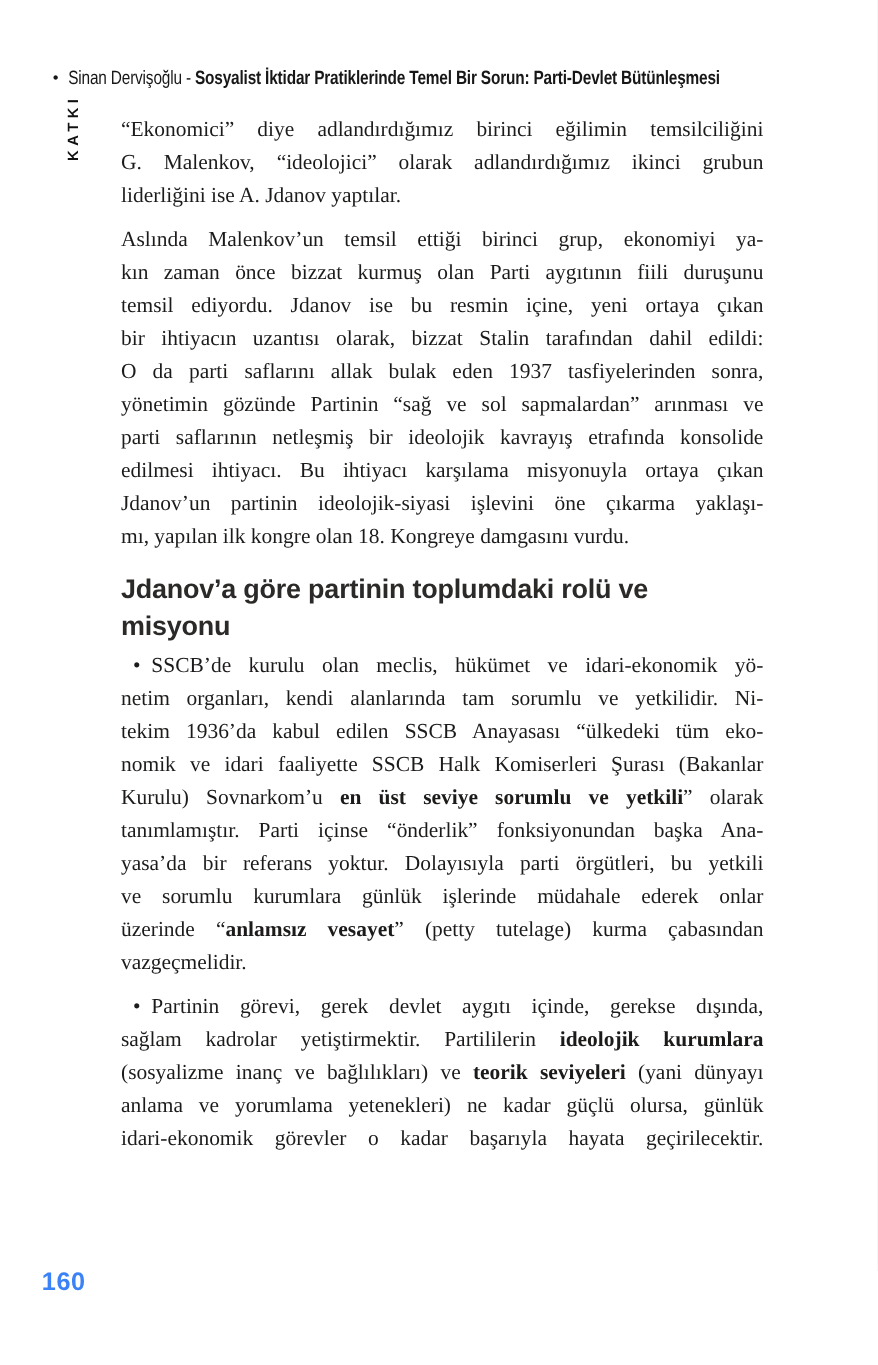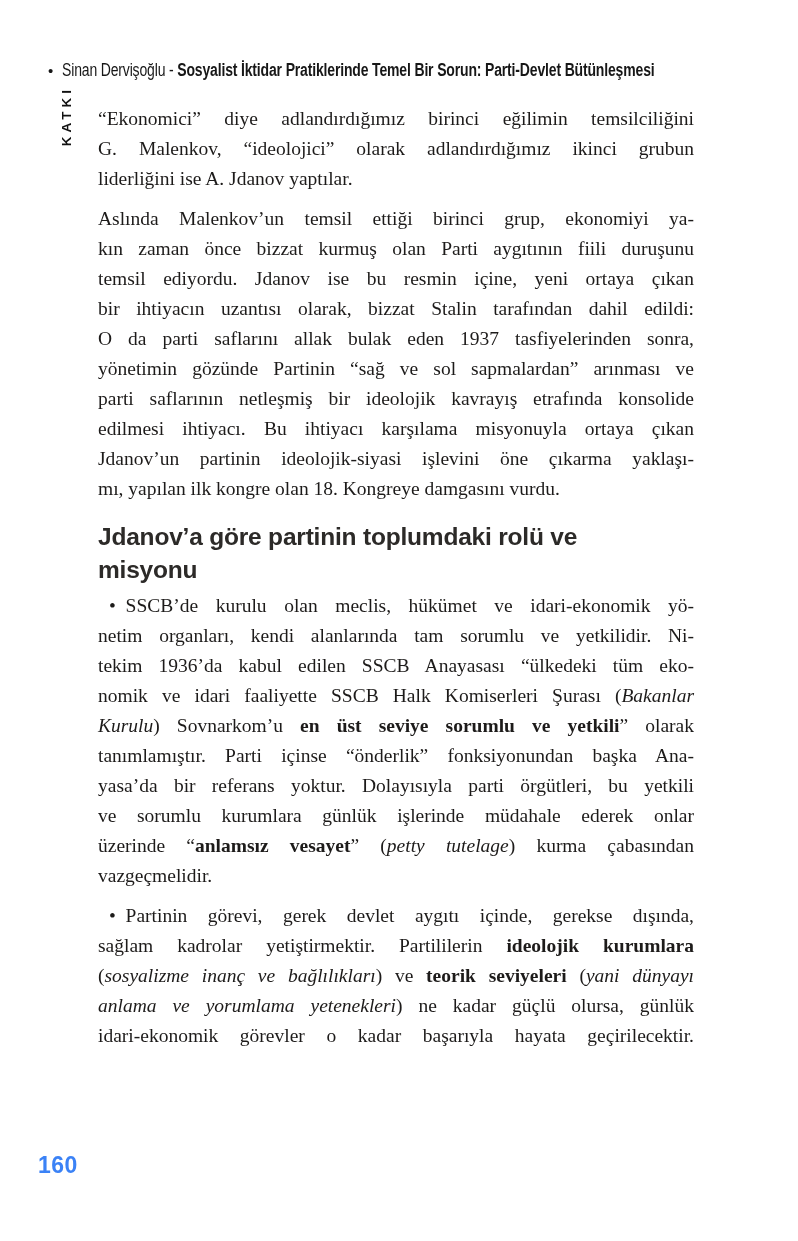--- a/index.html
+++ b/index.html
@@ -36,30 +36,30 @@
     position:absolute; left:59px; top:86px;
     writing-mode:vertical-rl; transform:rotate(180deg);
     font-family:"Liberation Sans", sans-serif;
     font-weight:700; font-size:13.5px; letter-spacing:4px;
     color:#111;
   }
   
   .column {
     position:absolute; left:94px; top:104px; width:600px;
   }
-  .block { margin:0 0 10px 4px; }
+  .block { margin:0 0 10px 16px; }
   .block .line {
     font-size:19.5px; line-height:30px;
     text-align:justify; text-align-last:justify;
     color:#1d1b1a;
   }
   .block .line.last { text-align-last:left; }
   .block .line.indent { text-indent:11px; }
   .b { font-weight:bold; }
-  .i { font-style:italic; }
+  .i { }
   .block.heading { margin-top:16px; margin-bottom:5px; }
   .block.heading .line {
     font-family:"Liberation Sans", sans-serif;
     font-size:24.5px; line-height:33px; font-weight:600;
     letter-spacing:-0.2px; color:#2c2a28;
     text-align:right; text-align-last:left;
   }
   .block.bullet { }
   
   .page-number {

